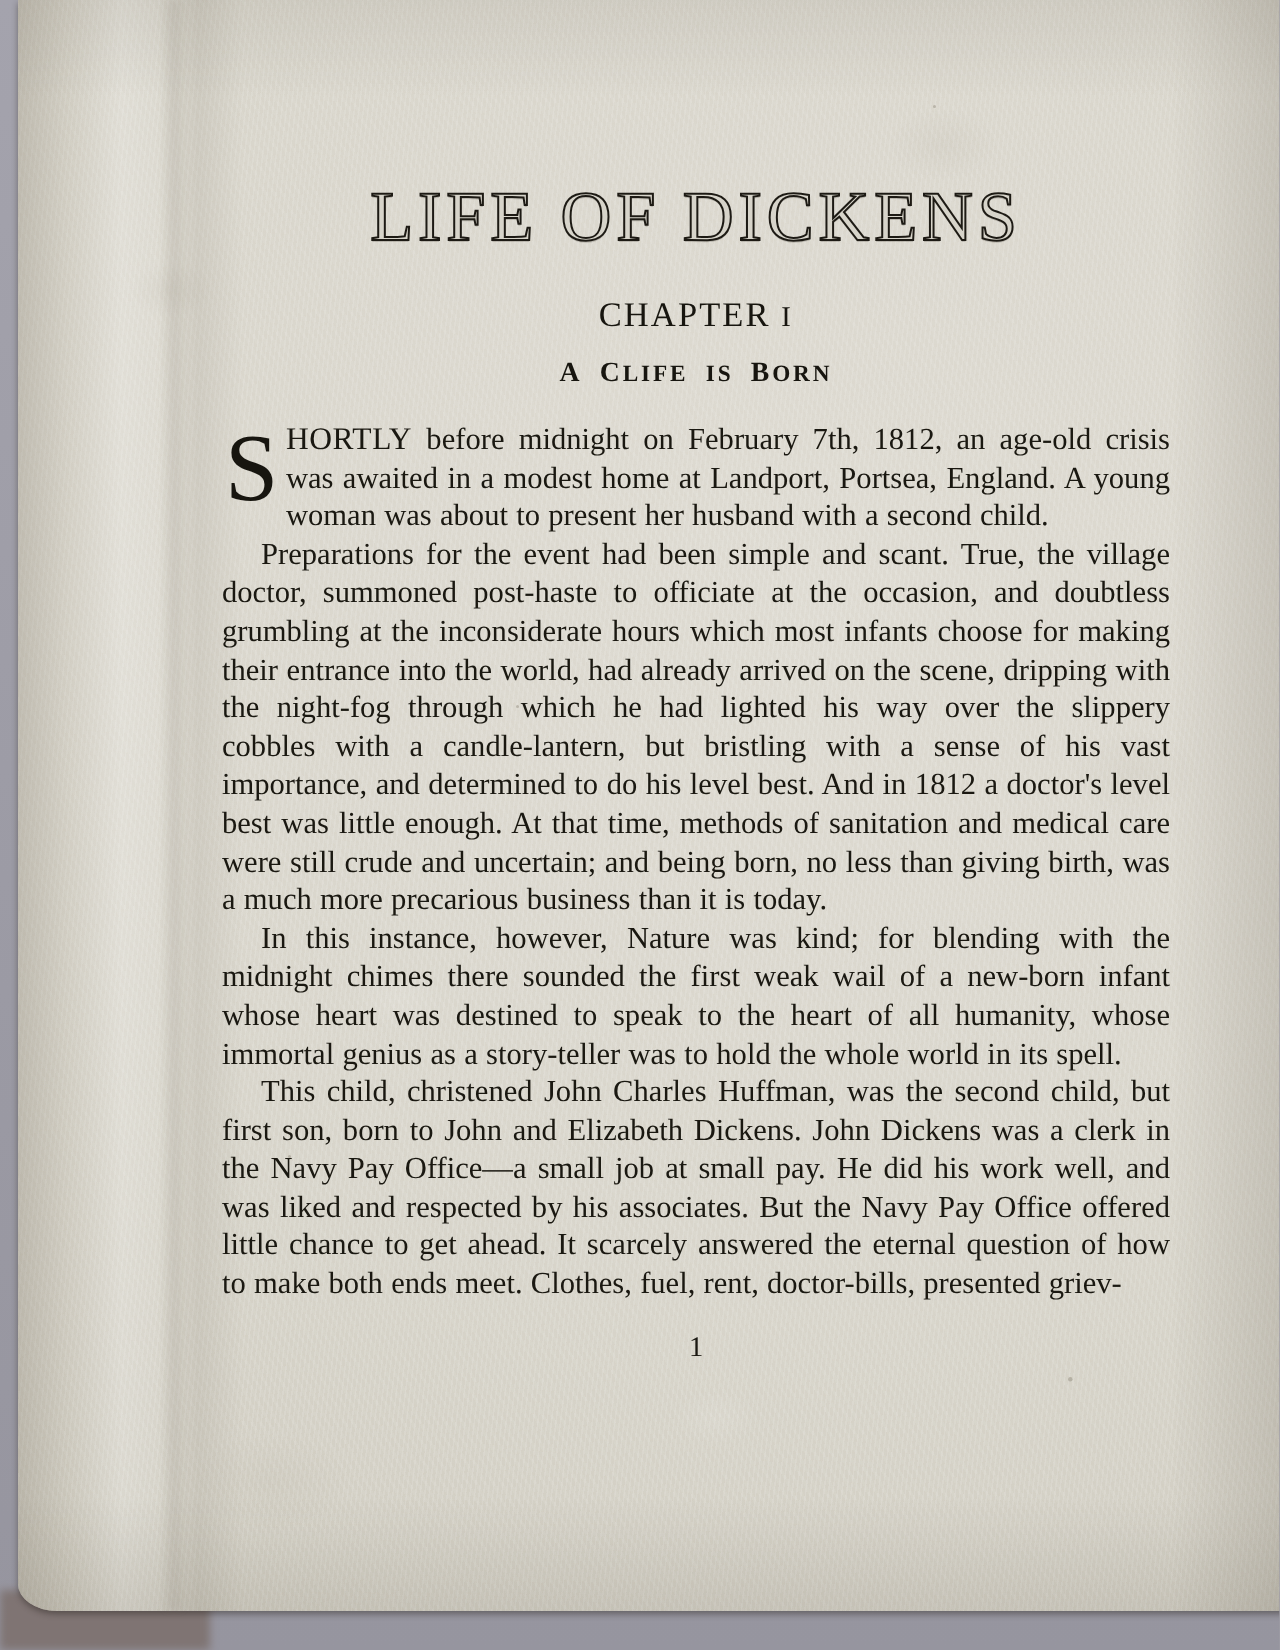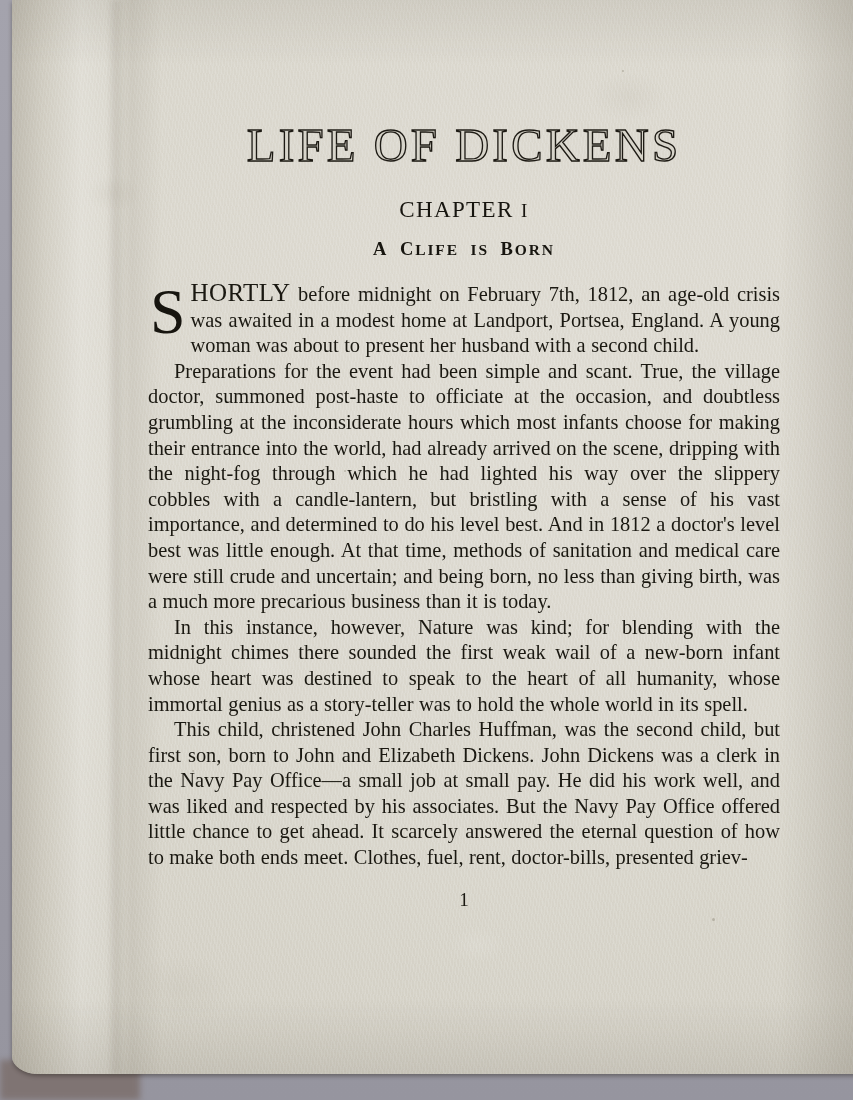--- a/index.html
+++ b/index.html
@@ -199,21 +199,21 @@
     float: left;
     font-family: "Liberation Serif", serif;
     font-size: 64px;
     line-height: 54px;
     padding: 4px 5px 0 2px;
     margin-top: 1px;
     color: #17150f;
     font-weight: 400;
   }
   .smallcaps-run {
-    font-size: 25px;
+    font-size: 21px;
     letter-spacing: .4px;
   }
 
   .folio {
     margin: 0;
     padding-top: 18px;
     text-align: center;
     font-size: 19px;
     color: #1a1811;
   }

